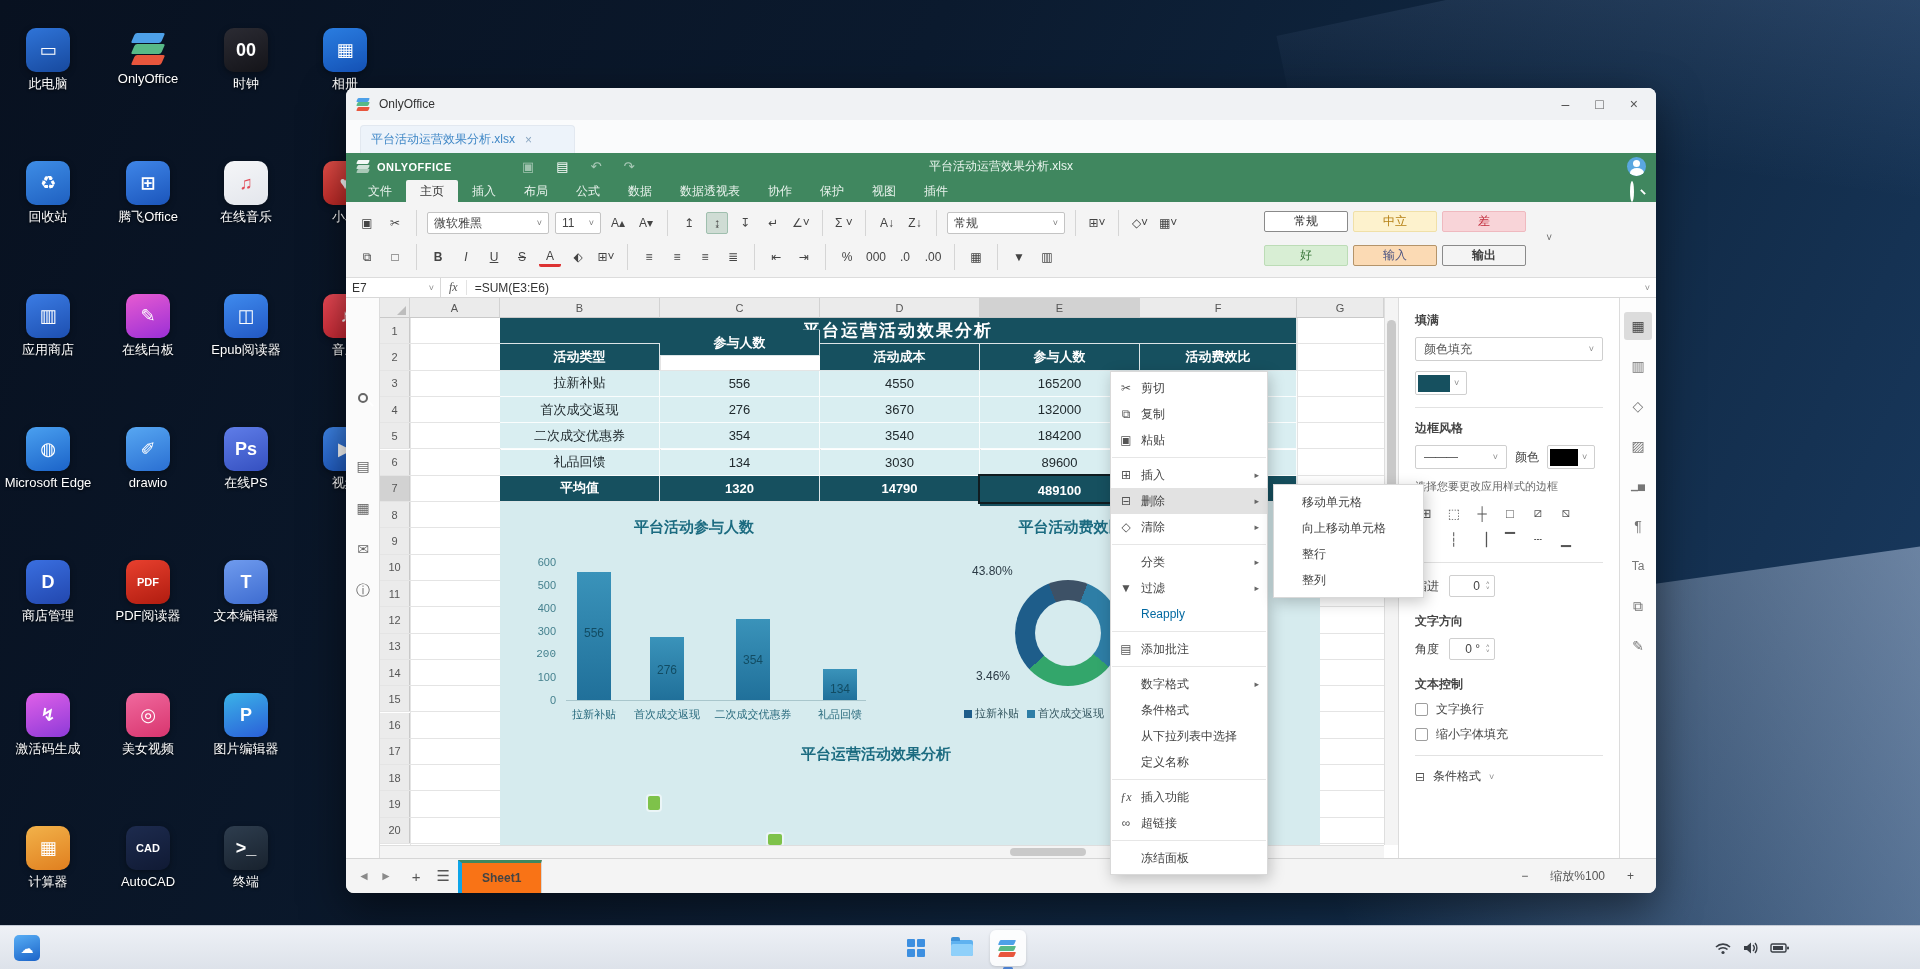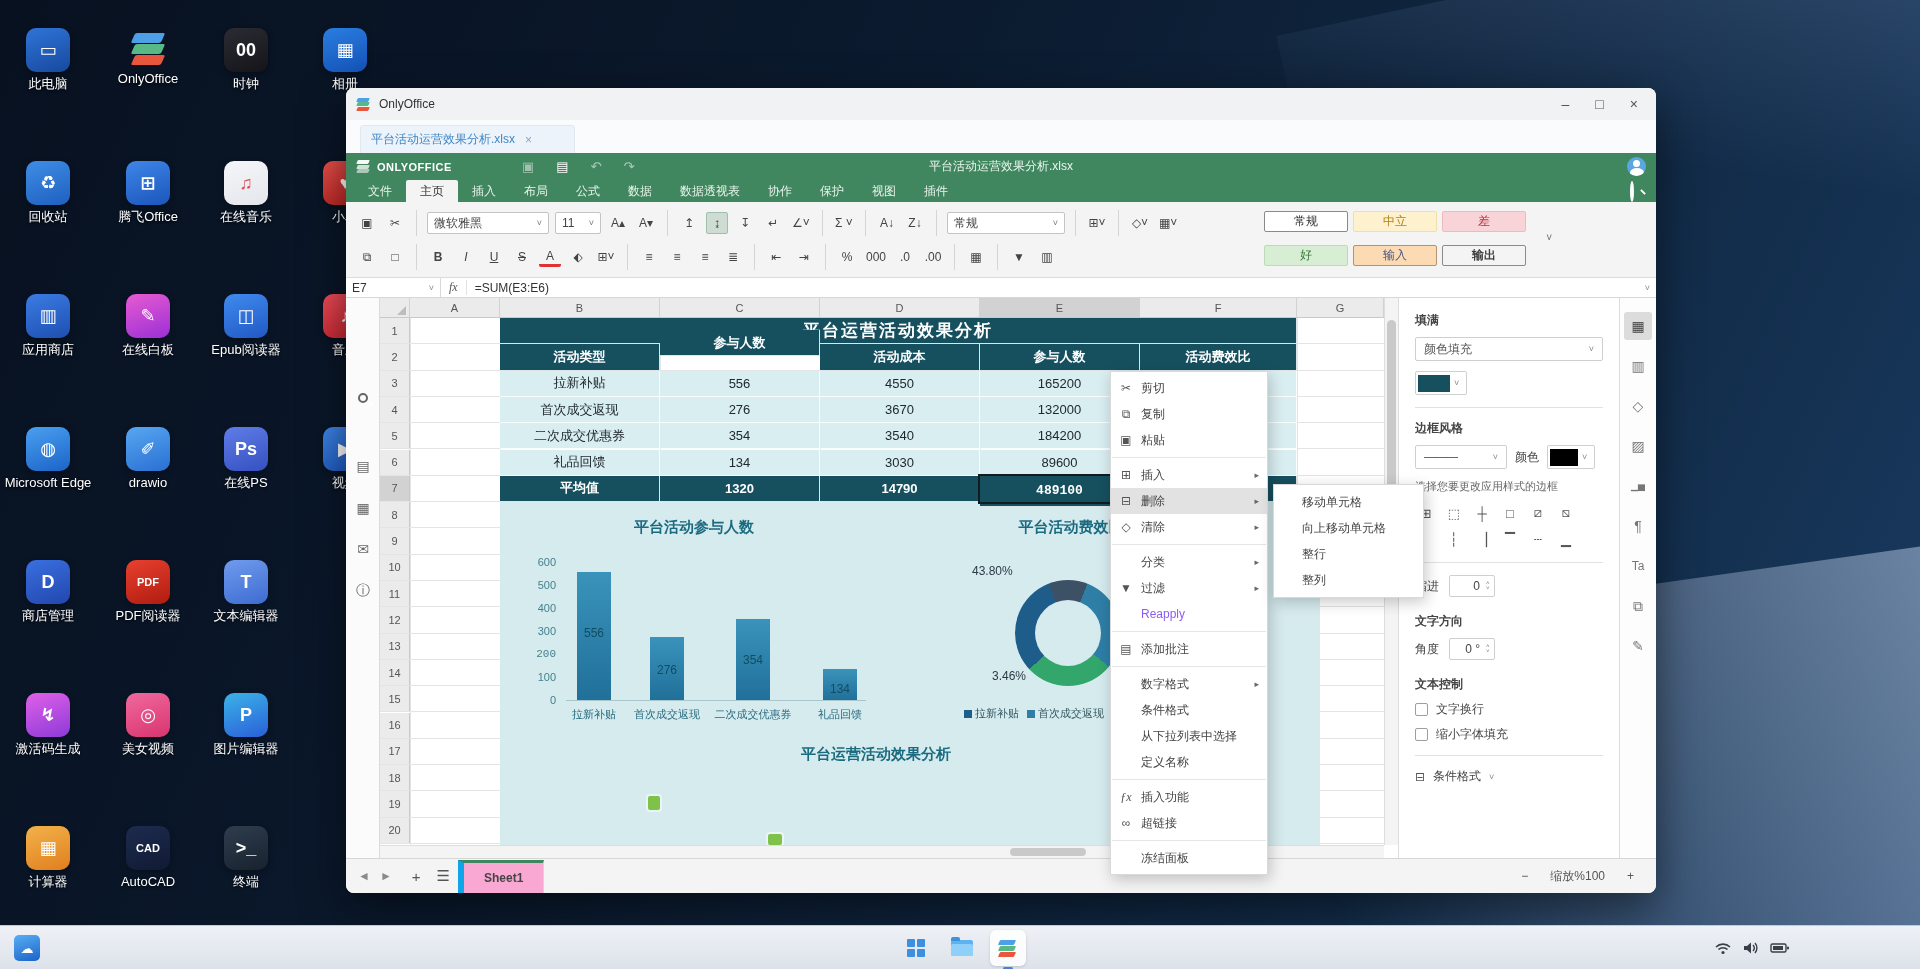--- a/index.html
+++ b/index.html
@@ -102,30 +102,30 @@
 .cbrow{display:flex;align-items:center;gap:8px;margin:8px 0}
 .cb{width:13px;height:13px;border:1px solid #9e9e9e;background:#fff;border-radius:2px;cursor:pointer}
 #iconrail{position:absolute;left:1273px;top:0;width:37px;height:560px;background:#fdfdfd;border-left:1px solid #dcdcdc}
 .iricon{position:absolute;left:4px;width:28px;height:28px;display:flex;align-items:center;justify-content:center;color:#777;font-size:14px;border-radius:3px;cursor:pointer}
 .iricon.on{background:#dcdcdc;color:#444}
 
 #sheetbar{position:absolute;left:0;bottom:0;width:1310px;height:35px;background:#f4f4f4;border-top:1px solid #d6d6d6;display:flex;align-items:center;font-size:12px;color:#555}
 #sheetbar .nav{display:flex;gap:10px;padding:0 12px;color:#8a8a8a}
 #sheetbar .nav span{cursor:pointer}
 .addsheet{padding:0 8px;font-size:15px;cursor:pointer;color:#555}
-.sheettab{height:34px;margin-top:1px;background:#f9a8d4;border-top:3px solid #40875f;border-left:6px solid #0ea5e9;border-right:1px solid #d6d6d6;display:flex;align-items:center;padding:0 20px;font-weight:bold;color:#444;cursor:pointer}
+.sheettab{height:34px;margin-top:1px;background:#f97316;border-top:3px solid #40875f;border-left:4px solid #0ea5e9;border-right:1px solid #d6d6d6;display:flex;align-items:center;padding:0 20px;font-weight:bold;color:#444;cursor:pointer}
 .zoomctl{margin-left:auto;display:flex;align-items:center;gap:22px;padding-right:22px}
 .zoomctl span{cursor:pointer}
 
 #cmenu{position:absolute;left:1110px;top:371px;width:158px;background:#fff;border:1px solid #d9d9d9;box-shadow:2px 4px 14px rgba(0,0,0,.22);padding:3px 0;z-index:60}
 .mi{height:26px;display:flex;align-items:center;font-size:12px;color:#444;cursor:pointer;position:relative}
 .mi .ic{width:30px;text-align:center;color:#555;font-size:12px}
 .mi .arr{position:absolute;right:8px;color:#666;font-size:9px}
 .mi.hilite{background:#e2e2e2}
-.mi.dis{color:#8b5cf6}
+.mi.dis{color:#0369a1}
 .msep{height:1px;background:#e6e6e6;margin:4px 1px}
 #smenu{position:absolute;left:1273px;top:484px;width:151px;background:#fff;border:1px solid #d9d9d9;box-shadow:2px 4px 14px rgba(0,0,0,.22);padding:4px 0;z-index:61}
 #smenu .mi{padding-left:28px}
 
 #taskbar{position:absolute;left:0;top:925px;width:1920px;height:44px;background:linear-gradient(180deg,#eef1f6,#dde2ea);border-top:1px solid rgba(120,130,150,.25);display:flex;align-items:center}
 #tb-left{position:absolute;left:14px;top:9px;width:26px;height:26px;border-radius:5px;background:linear-gradient(160deg,#58aef5,#1b63c8);display:flex;align-items:center;justify-content:center;color:#fff;font-size:13px;cursor:pointer}
 #tb-center{position:absolute;left:898px;top:4px;display:flex;gap:10px;align-items:center}
 .tbic{width:36px;height:36px;border-radius:6px;display:flex;align-items:center;justify-content:center;cursor:pointer}
 .start-tiles{display:grid;grid-template-columns:8px 8px;grid-template-rows:8px 8px;gap:2px}
 .start-tiles i{background:#3d8fe0;border-radius:1px}
@@ -461,21 +461,21 @@
         <div class="tcell lite" style="left: 600px; top: 125.2px; width: 160px; height: 26.3px;">184200</div>
         <div class="tcell lite" style="left: 760px; top: 125.2px; width: 157px; height: 26.3px;"></div>
         <div class="tcell lite" style="left: 120px; top: 151.5px; width: 160px; height: 26.3px;">礼品回馈</div>
         <div class="tcell lite" style="left: 280px; top: 151.5px; width: 160px; height: 26.3px;">134</div>
         <div class="tcell lite" style="left: 440px; top: 151.5px; width: 160px; height: 26.3px;">3030</div>
         <div class="tcell lite" style="left: 600px; top: 151.5px; width: 160px; height: 26.3px;">89600</div>
         <div class="tcell lite" style="left: 760px; top: 151.5px; width: 157px; height: 26.3px;"></div>
         <div class="tcell dark" style="left: 120px; top: 177.8px; width: 160px; height: 26.3px;">平均值</div>
         <div class="tcell dark" style="left: 280px; top: 177.8px; width: 160px; height: 26.3px;">1320</div>
         <div class="tcell dark" style="left: 440px; top: 177.8px; width: 160px; height: 26.3px;">14790</div>
-        <div class="tcell dark" style="left: 600px; top: 177.8px; width: 160px; height: 31px; font-family: Liberation Mono, monospace;">489100</div>
+        <div class="tcell dark" style="left: 600px; top: 177.8px; width: 160px; height: 31px;">489100</div>
         <div class="tcell dark" style="left: 760px; top: 177.8px; width: 157px; height: 26.3px;"></div>
         <div id="seloutline" style="left: 598px; top: 175.8px; width: 164px; height: 30.3px;"></div>
         <div class="ct-title" style="left: 234px; top: 220px; width: 160px;">平台活动参与人数</div>
         <div class="ylab" style="left: 146px; top: 258px;">600</div>
         <div class="ylab" style="left: 146px; top: 281px;">500</div>
         <div class="ylab" style="left: 146px; top: 304px;">400</div>
         <div class="ylab" style="left: 146px; top: 327px;">300</div>
         <div class="ylab" style="left: 146px; top: 350px; font-family: Liberation Mono, monospace;">200</div>
         <div class="ylab" style="left: 146px; top: 373px;">100</div>
         <div class="ylab" style="left: 146px; top: 396px;">0</div>
@@ -488,21 +488,21 @@
         <div class="xlab" style="left: 227px; top: 409px; width: 120px;">首次成交返现</div>
         <div class="bar" style="left: 356px; top: 320.58px; height: 81.42px;"></div>
         <div class="barval" style="left: 353px; top: 354.776px;">354</div>
         <div class="xlab" style="left: 313px; top: 409px; width: 120px;">二次成交优惠券</div>
         <div class="bar" style="left: 443px; top: 371.18px; height: 30.82px;"></div>
         <div class="barval" style="left: 440px; top: 384.124px;">134</div>
         <div class="xlab" style="left: 400px; top: 409px; width: 120px;">礼品回馈</div>
         <div class="ct-title" style="left: 606px; top: 220px; width: 170px;">平台活动费效比</div>
         <div id="donut" style="left: 635px; top: 282px; background: conic-gradient(from -21.6deg, rgb(61, 81, 102) 0%, rgb(61, 81, 102) 12%, rgb(46, 126, 166) 12%, rgb(46, 126, 166) 42%, rgb(51, 166, 107) 42%, rgb(51, 166, 107) 69%, rgb(30, 93, 138) 69%, rgb(30, 93, 138) 100%);"></div>
         <div class="pctlab" style="left: 592px; top: 266px;">43.80%</div>
-        <div class="pctlab" style="left: 612px; top: 371px;">3.46%</div>
+        <div class="pctlab" style="left: 596px; top: 371px;">3.46%</div>
         <div id="legend" style="left: 584px; top: 408px;">
           <span class="lgi">
             <span class="lgs" style="background: rgb(30, 93, 138);"></span>
             <span>拉新补贴</span>
           </span>
           <span class="lgi">
             <span class="lgs" style="background: rgb(46, 126, 166);"></span>
             <span>首次成交返现</span>
           </span>
           <span class="lgi">

